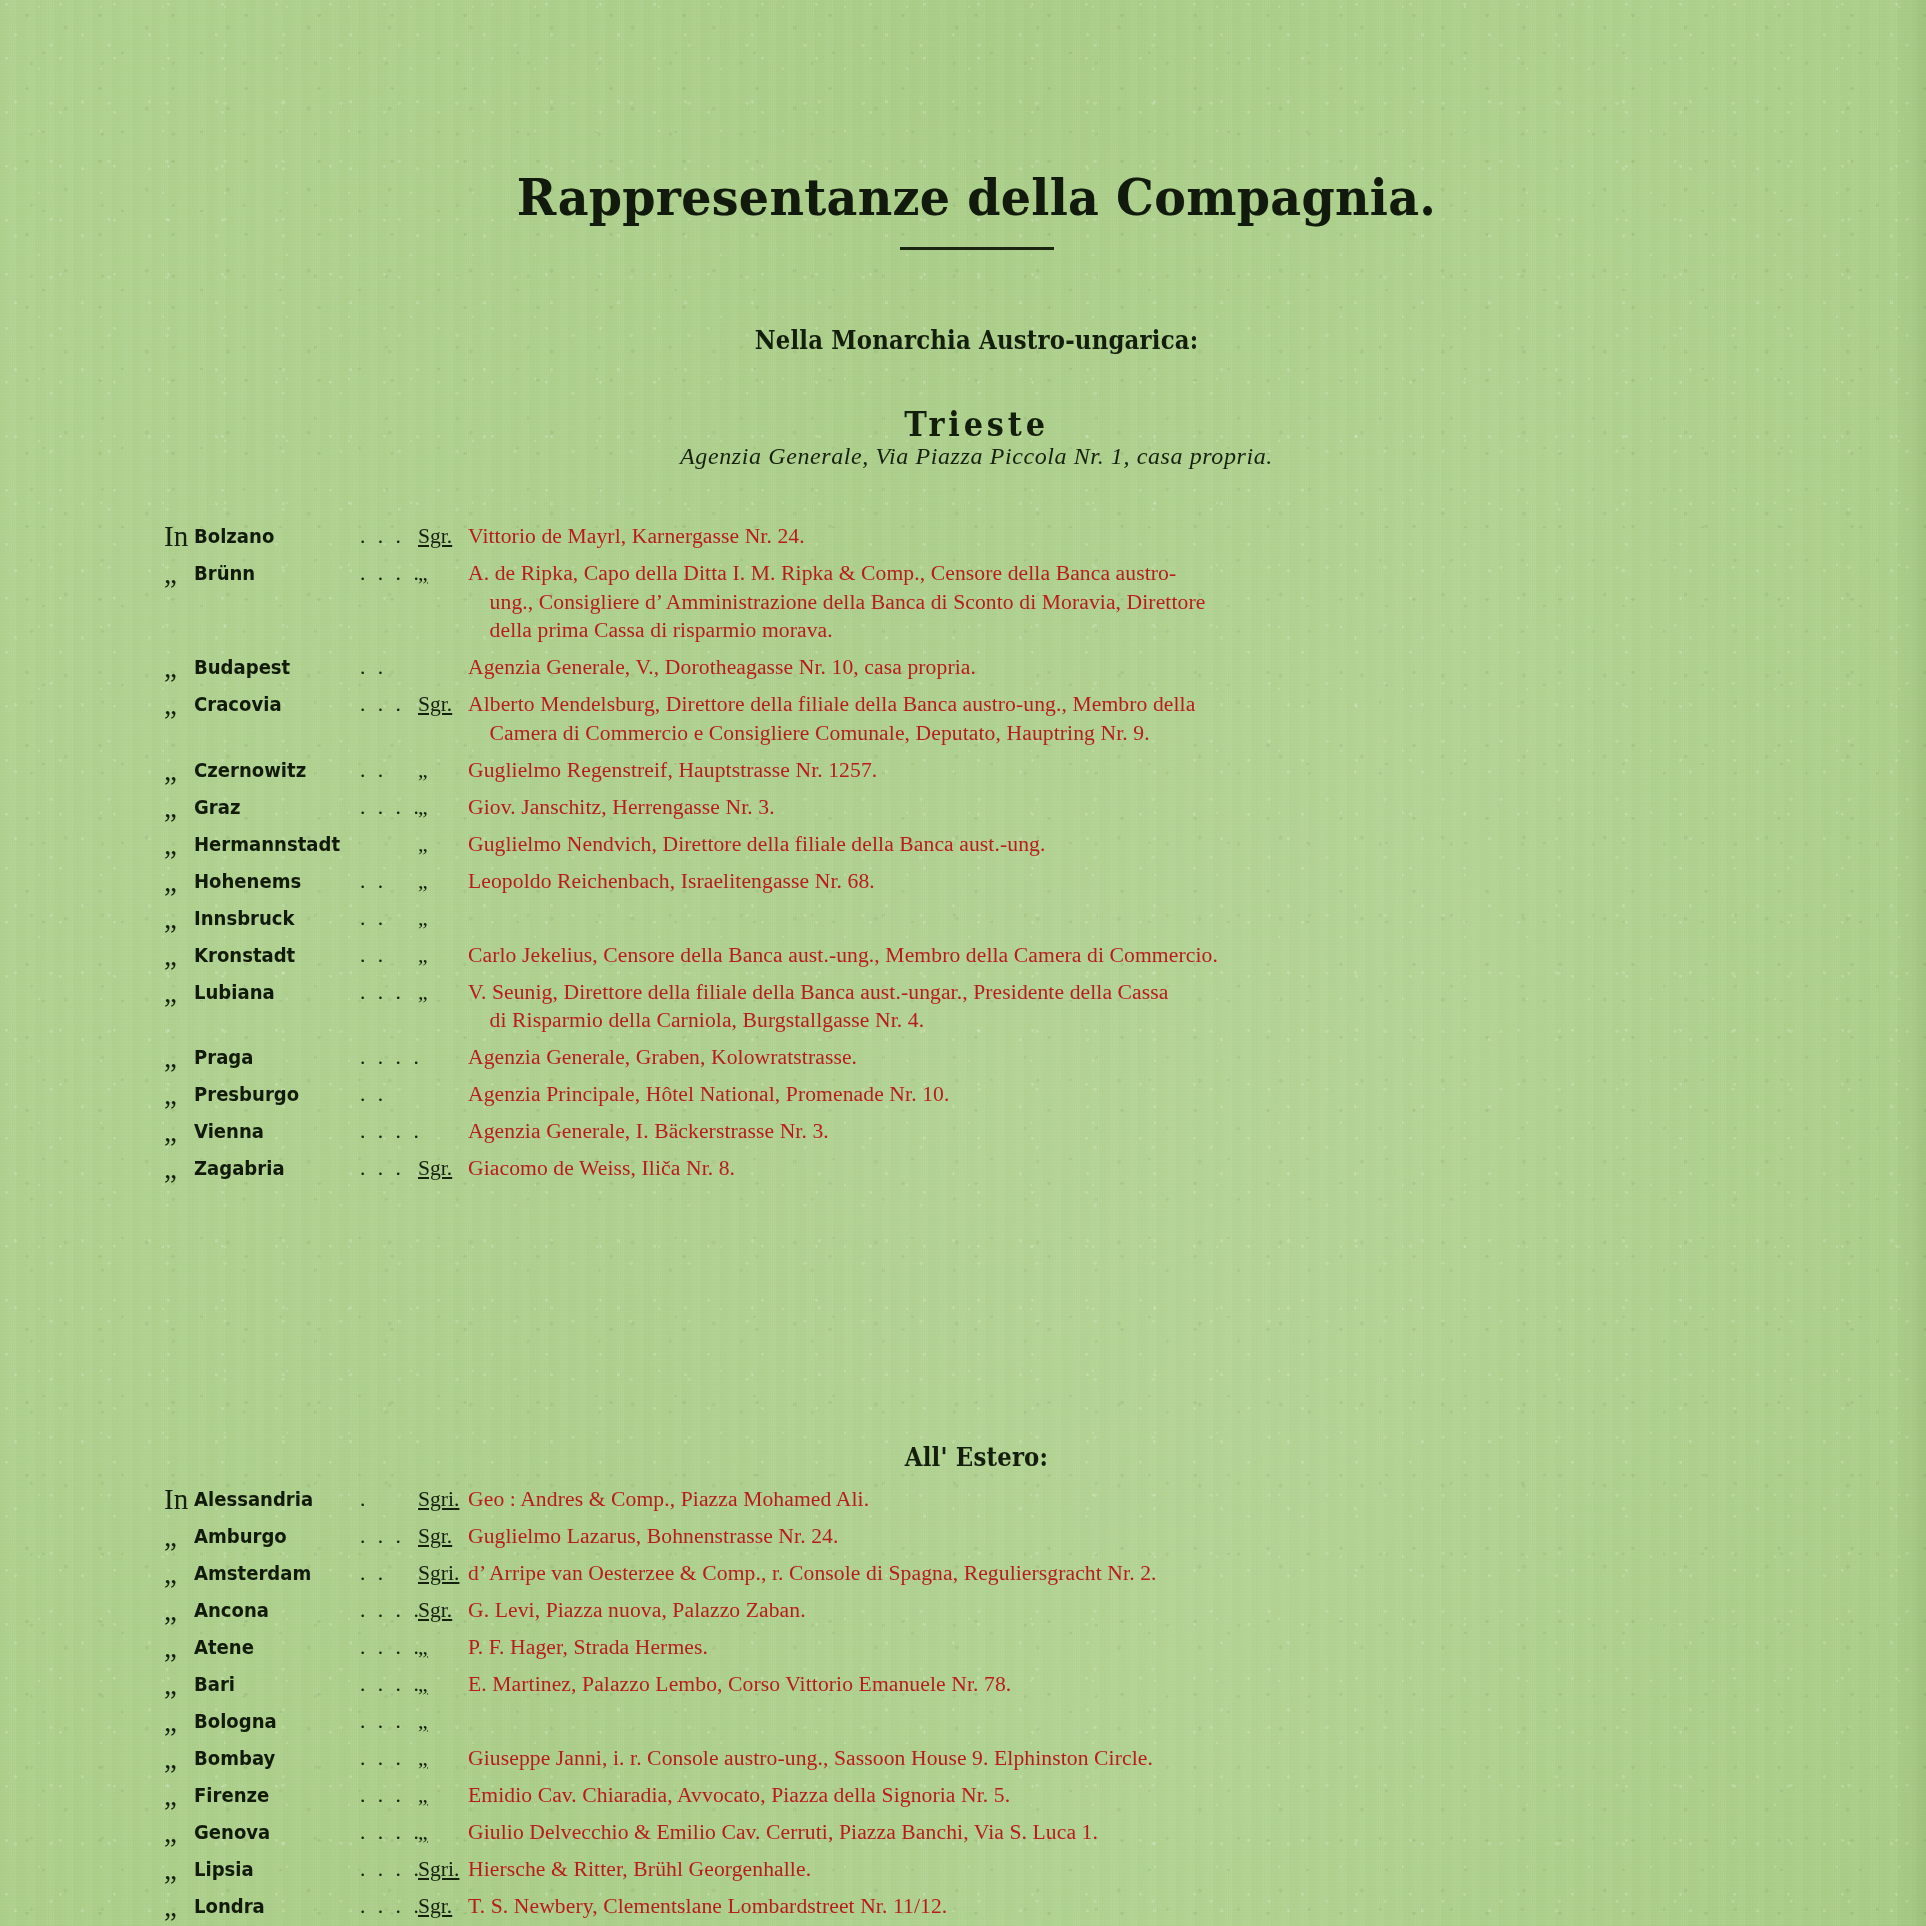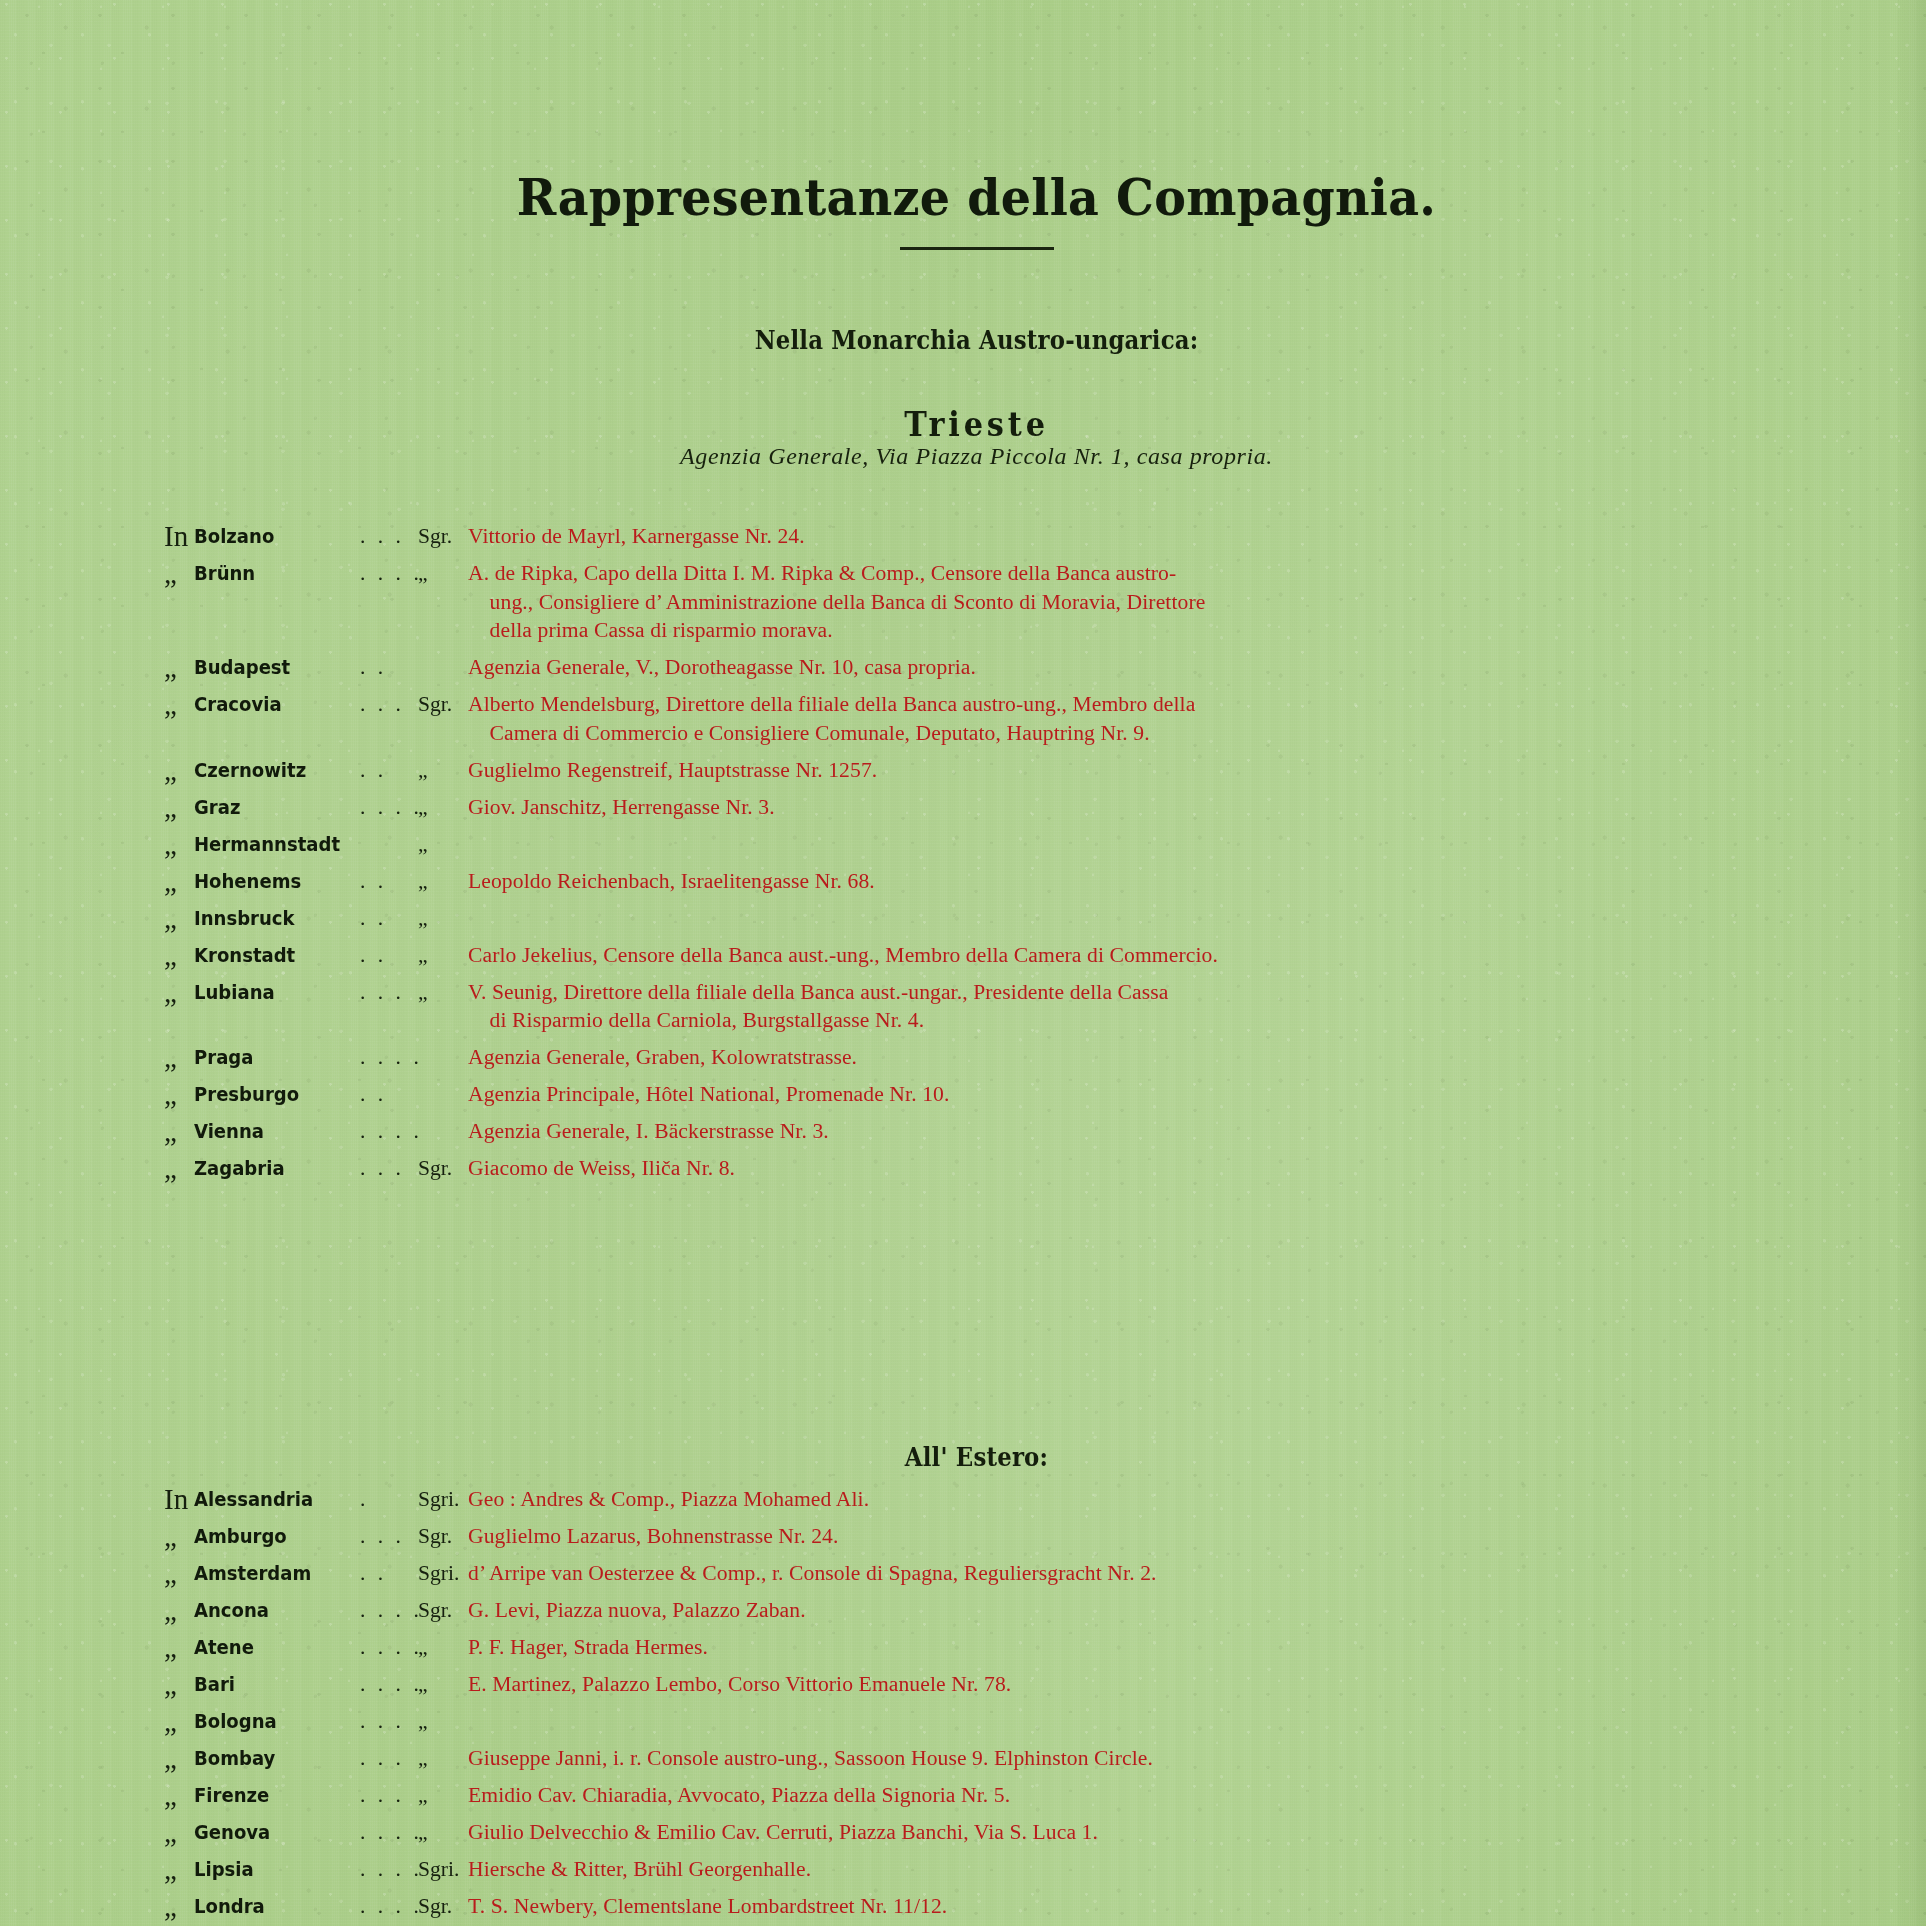--- a/index.html
+++ b/index.html
@@ -179,20 +179,21 @@
     white-space: nowrap;
     overflow: hidden;
   }
   .entry-agent {
     flex: 0 0 auto;
     width: 50px;
     font-size: 21.6px;
     line-height: 28.5px;
     color: #16200f;
     white-space: nowrap;
+    text-decoration: underline;
   }
   .entry-text {
     flex: 1 1 auto;
     font-size: 21.6px;
     line-height: 28.5px;
     color: #b91c1c;
     letter-spacing: 0.1px;
   }
   .entry-text .cont {
     display: block;
@@ -261,20 +262,21 @@
         <span class="entry-city">Graz</span>
         <span class="entry-dots">. . . . .</span>
         <span class="entry-agent">„</span>
         <span class="entry-text"><span>Giov. Janschitz, Herrengasse Nr. 3.</span></span>
       </div>
       <div class="entry">
         <span class="entry-prefix">„</span>
         <span class="entry-city">Hermannstadt</span>
         <span class="entry-dots"></span>
         <span class="entry-agent">„</span>
+        <span class="entry-text"><span>Guglielmo Nendvich, Direttore della filiale della Banca aust.-ung.</span></span>
       </div>
       <div class="entry">
         <span class="entry-prefix">„</span>
         <span class="entry-city">Hohenems</span>
         <span class="entry-dots">. .</span>
         <span class="entry-agent">„</span>
         <span class="entry-text"><span>Leopoldo Reichenbach, Israelitengasse Nr. 68.</span></span>
       </div>
       <div class="entry">
         <span class="entry-prefix">„</span>

